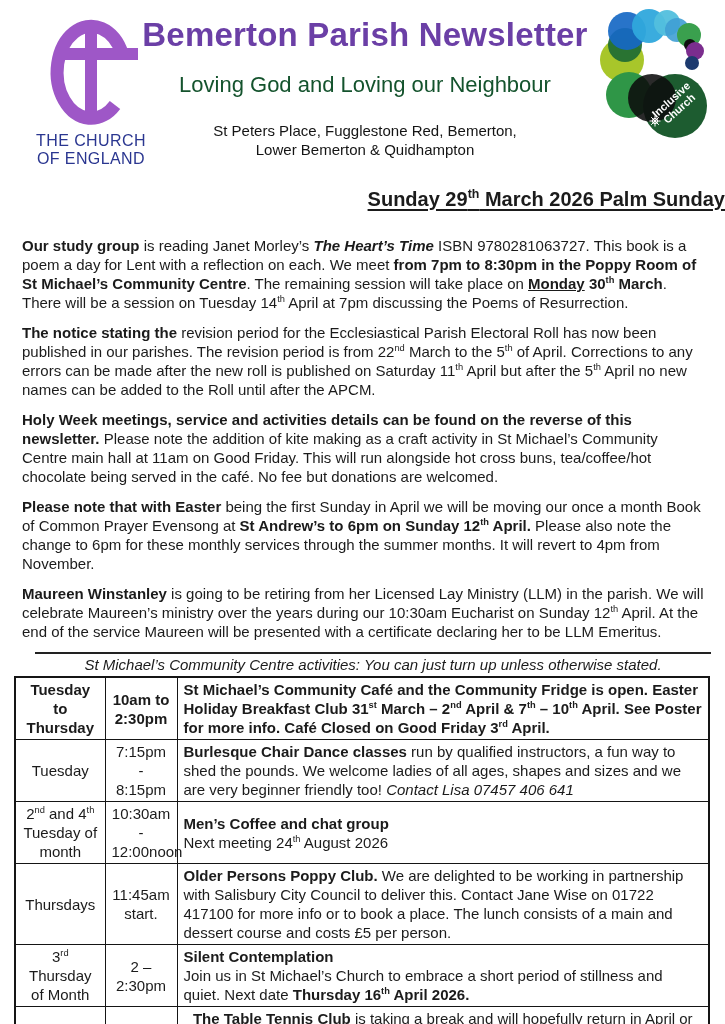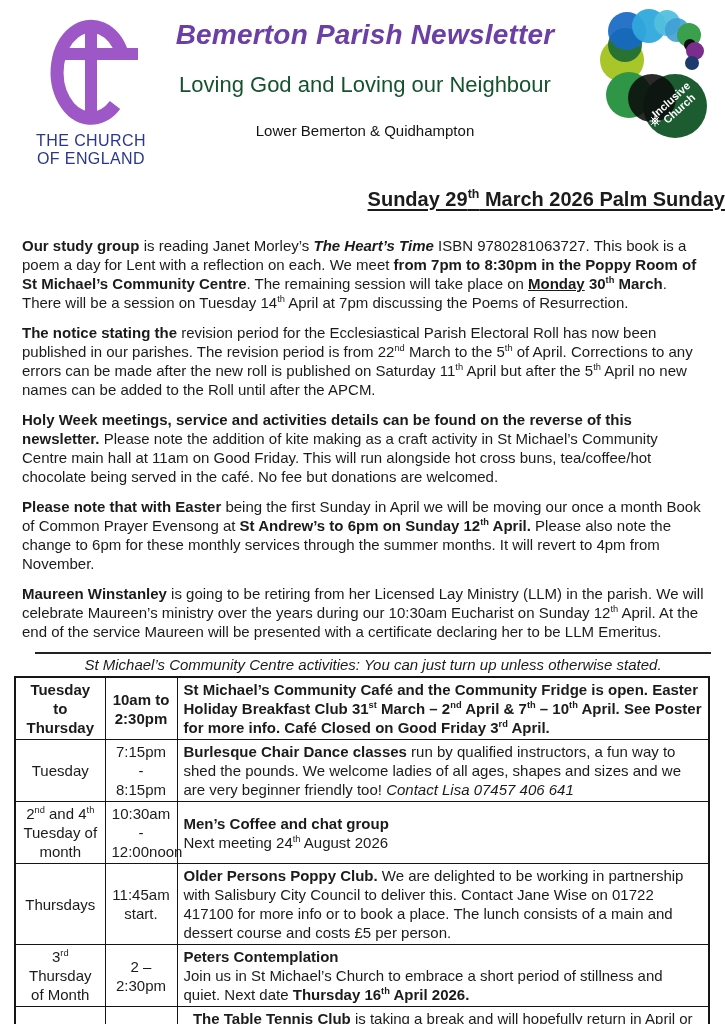--- a/index.html
+++ b/index.html
@@ -15,21 +15,21 @@
     position:relative;width:725px;height:1024px;margin:0 auto;background:#ffffff;
     font-family:"Liberation Sans",sans-serif;font-size:15px;line-height:19px;color:var(--ink);
     overflow:hidden;
   }
   
   .header{position:relative;height:168px;}
   .coe-logo{position:absolute;left:31px;top:12px;width:120px;text-align:center;}
   .coe-logo svg{display:block;margin:0 auto;}
   .coe-wordmark{margin-top:2px;color:var(--coe-navy);font-size:16px;line-height:18px;letter-spacing:.4px;font-weight:400;}
   .header-center{position:absolute;left:135px;right:130px;top:16px;text-align:center;}
-  .nl-title{color:var(--title-purple);font-size:28px;line-height:38px;font-weight:600;letter-spacing:.2px;font-style:italic;}
+  .nl-title{color:var(--title-purple);font-size:33px;line-height:38px;font-weight:600;letter-spacing:.2px;}
   .nl-subtitle{margin-top:21px;font-size:22px;font-weight:500;color:#14532d;}
   .nl-address{margin-top:27px;font-size:15px;line-height:19px;color:#141414;}
   .ic-logo{position:absolute;right:6px;top:0;width:130px;height:166px;}
   
   .main-heading{margin-top:19px;text-align:right;font-size:20px;line-height:25px;}
   .main-heading .hd{font-weight:bold;text-decoration:underline;text-decoration-thickness:2px;text-underline-offset:3px;}
   
   .content{padding:24px 19px 0 22px;}
   .content p{margin:0 0 11px 0;text-align:left;}
   sup{font-size:62%;line-height:0;vertical-align:super;}
@@ -67,20 +67,21 @@
       <div class="coe-wordmark">
         <div>THE CHURCH</div>
         <div>OF ENGLAND</div>
       </div>
     </div>
 
     <div class="header-center">
       <h1 class="nl-title">Bemerton Parish Newsletter</h1>
       <div class="nl-subtitle">Loving God and Loving our Neighbour</div>
       <div class="nl-address">
+        <div>St Peters Place, Fugglestone Red, Bemerton,</div>
         <div>Lower Bemerton &amp; Quidhampton</div>
       </div>
     </div>
 
     <div class="ic-logo">
       <svg width="130" height="166" viewBox="0 0 130 166" aria-hidden="true">
         <circle cx="33" cy="60" r="22" fill="#a8c62a"></circle>
         <circle cx="36" cy="45" r="17" fill="#1e6b33" opacity="0.92"></circle>
         <circle cx="38" cy="31" r="19" fill="#1668c4" opacity="0.92"></circle>
         <circle cx="60" cy="26" r="17" fill="#2fa8dc" opacity="0.95"></circle>
@@ -148,21 +149,21 @@
           <td class="desc"><span style="font-weight:bold;">Men’s Coffee and chat group</span><br><span>Next meeting 24</span><sup>th</sup><span> August 2026</span></td>
         </tr>
         <tr class="r4">
           <td class="day"><span>Thursdays</span></td>
           <td class="time"><span>11:45am start.</span></td>
           <td class="desc"><span style="font-weight:bold;">Older Persons Poppy Club.</span><span> We are delighted to be working in partnership with Salisbury City Council to deliver this. Contact Jane Wise on 01722 417100 for more info or to book a place.  The lunch consists of a main and dessert course and costs £5 per person.</span></td>
         </tr>
         <tr class="r5">
           <td class="day"><span>3</span><sup>rd</sup><span> Thursday of Month</span></td>
           <td class="time"><span>2 – 2:30pm</span></td>
-          <td class="desc"><span style="font-weight:bold;">Peters Contemplation</span><br><span>Join us in St Michael’s Church to embrace a short period of stillness and quiet. Next date </span><span style="font-weight:bold;">Thursday 16</span><sup style="font-weight:bold;">th</sup><span style="font-weight:bold;"> April 2026.</span></td>
+          <td class="desc"><span style="font-weight:bold;">Silent Contemplation</span><br><span>Join us in St Michael’s Church to embrace a short period of stillness and quiet. Next date </span><span style="font-weight:bold;">Thursday 16</span><sup style="font-weight:bold;">th</sup><span style="font-weight:bold;"> April 2026.</span></td>
         </tr>
         <tr class="r6">
           <td class="day"></td>
           <td class="time"></td>
           <td class="desc center"><span style="font-weight:bold;">The Table Tennis Club</span><span> is taking a break and will hopefully return in April or May.  Details to follow in due course.</span></td>
         </tr>
       </tbody>
     </table>
   </section>
 

